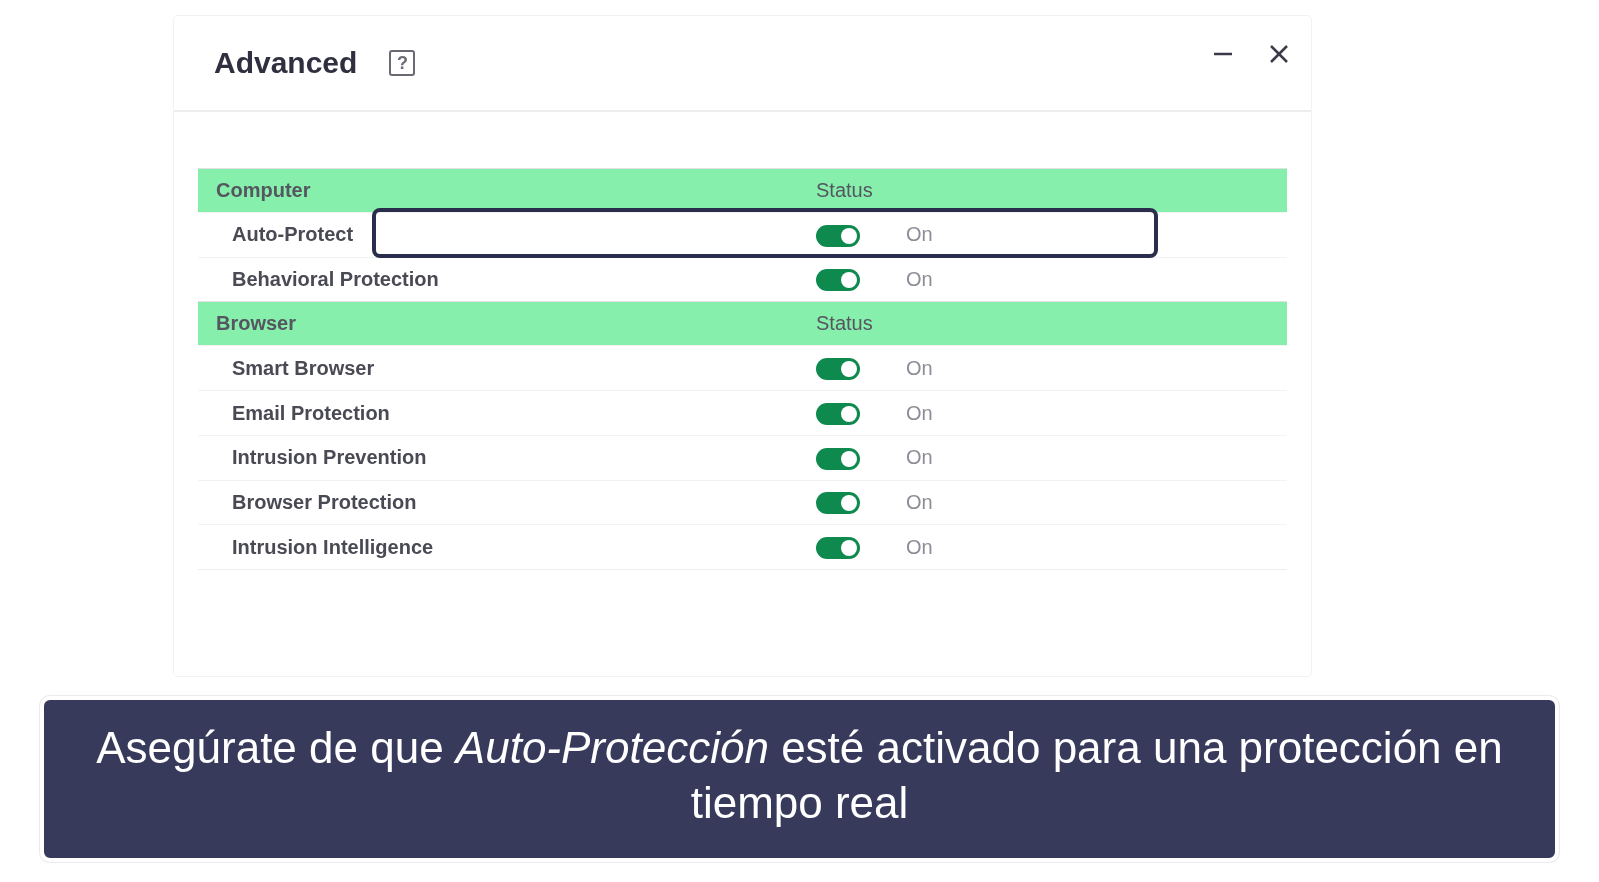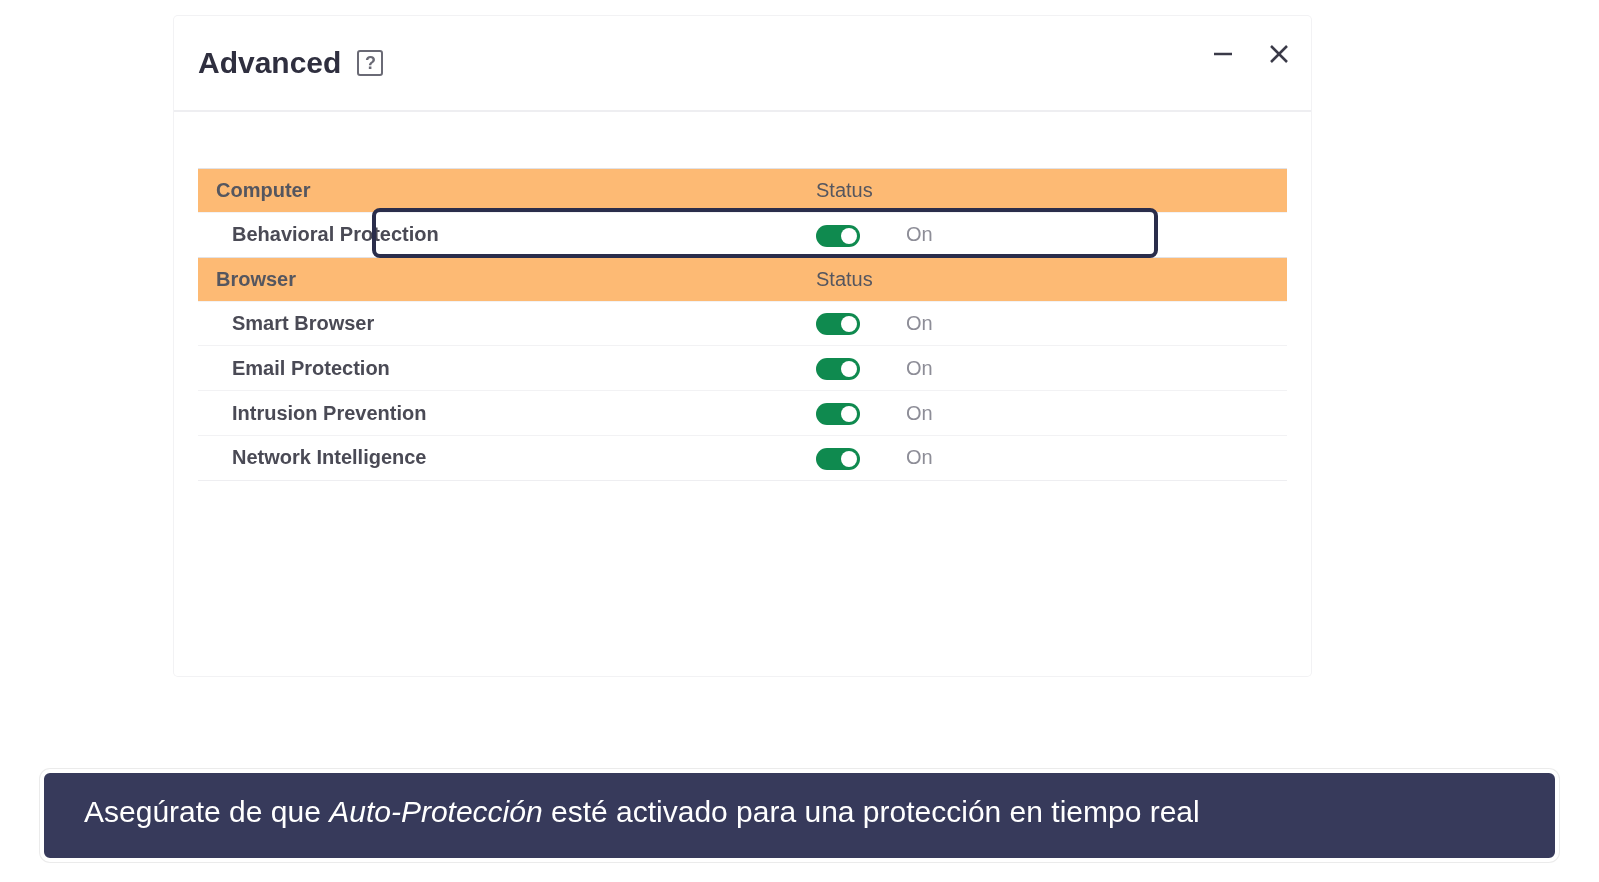--- a/index.html
+++ b/index.html
@@ -26,21 +26,21 @@
     height: 96px;
     border-bottom: 2px solid #eeeef1;
     display: flex;
     align-items: center;
     padding: 0 24px;
   }
   .title {
     font-size: 30px;
     font-weight: 700;
     color: #2f2f3f;
-    margin: 0;
+    margin: 16px;
   }
   .help-icon {
     margin-left: 16px;
     width: 26px;
     height: 26px;
     border: 2px solid #6a6a75;
     border-radius: 3px;
     display: inline-flex;
     align-items: center;
     justify-content: center;
@@ -64,21 +64,21 @@
   }
   .content-area {
     padding: 56px 24px 0 24px;
   }
   .settings-table {
     width: 100%;
     border-collapse: collapse;
     font-size: 20px;
   }
   .section-header td {
-    background: #fdba74;
+    background: #86efac;
     font-weight: 700;
     color: #55565f;
     padding: 10px 18px;
     border-top: 1px solid #e2e2e6;
   }
   .section-header td.status-col {
     font-weight: 400;
   }
   .setting-row td {
     background: #ffffff;
@@ -130,21 +130,22 @@
   .caption-bar {
     position: absolute;
     left: 40px;
     right: 40px;
     bottom: 20px;
     background: #373a5b;
     border: 4px solid #ffffff;
     border-radius: 10px;
     padding: 20px 40px 28px 40px;
     color: #ffffff;
-    font-size: 30px;
+    text-align: center;
+    font-size: 44px;
     line-height: 1.25;
     box-shadow: 0 0 0 1px rgba(0,0,0,.08);
   }
   .caption-bar em {
     font-style: italic;
   }
   tr.last-border td{
     border-bottom:1px solid #eeeef1;
   }
 </style>
@@ -171,20 +172,26 @@
   </div>
 
   <div class="content-area">
     <table class="settings-table">
       <tbody id="settings-body">
           <tr class="section-header">
             <td>Computer</td>
             <td class="status-col" colspan="3">Status</td>
           </tr>
           <tr class="setting-row">
+            <td class="name-col">Auto-Protect</td>
+            <td class="toggle-col"><span class="toggle"></span></td>
+            <td class="status-col">On</td>
+            <td class="blank-col"></td>
+          </tr>
+          <tr class="setting-row">
             <td class="name-col">Behavioral Protection</td>
             <td class="toggle-col"><span class="toggle"></span></td>
             <td class="status-col">On</td>
             <td class="blank-col"></td>
           </tr>
           <tr class="section-header">
             <td>Browser</td>
             <td class="status-col" colspan="3">Status</td>
           </tr>
           <tr class="setting-row">
@@ -198,22 +205,28 @@
             <td class="toggle-col"><span class="toggle"></span></td>
             <td class="status-col">On</td>
             <td class="blank-col"></td>
           </tr>
           <tr class="setting-row">
             <td class="name-col">Intrusion Prevention</td>
             <td class="toggle-col"><span class="toggle"></span></td>
             <td class="status-col">On</td>
             <td class="blank-col"></td>
           </tr>
+          <tr class="setting-row">
+            <td class="name-col">Browser Protection</td>
+            <td class="toggle-col"><span class="toggle"></span></td>
+            <td class="status-col">On</td>
+            <td class="blank-col"></td>
+          </tr>
           <tr class="setting-row last-border">
-            <td class="name-col">Network Intelligence</td>
+            <td class="name-col">Intrusion Intelligence</td>
             <td class="toggle-col"><span class="toggle"></span></td>
             <td class="status-col">On</td>
             <td class="blank-col"></td>
           </tr>
         </tbody>
     </table>
   </div>
 
   <div class="highlight-box" id="hlbox" style="left: 198px; top: 192px; width: 786px; height: 50px;"></div>
 </div>

